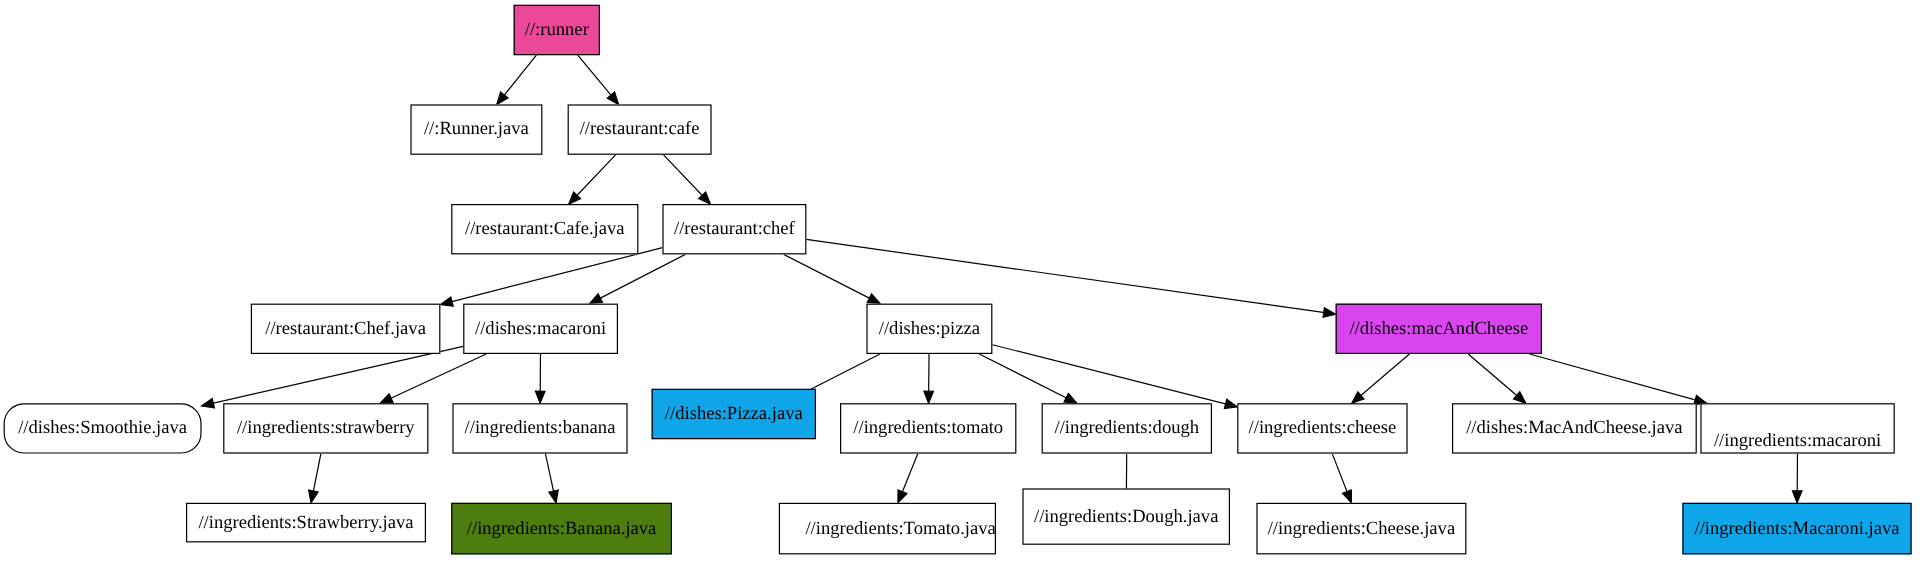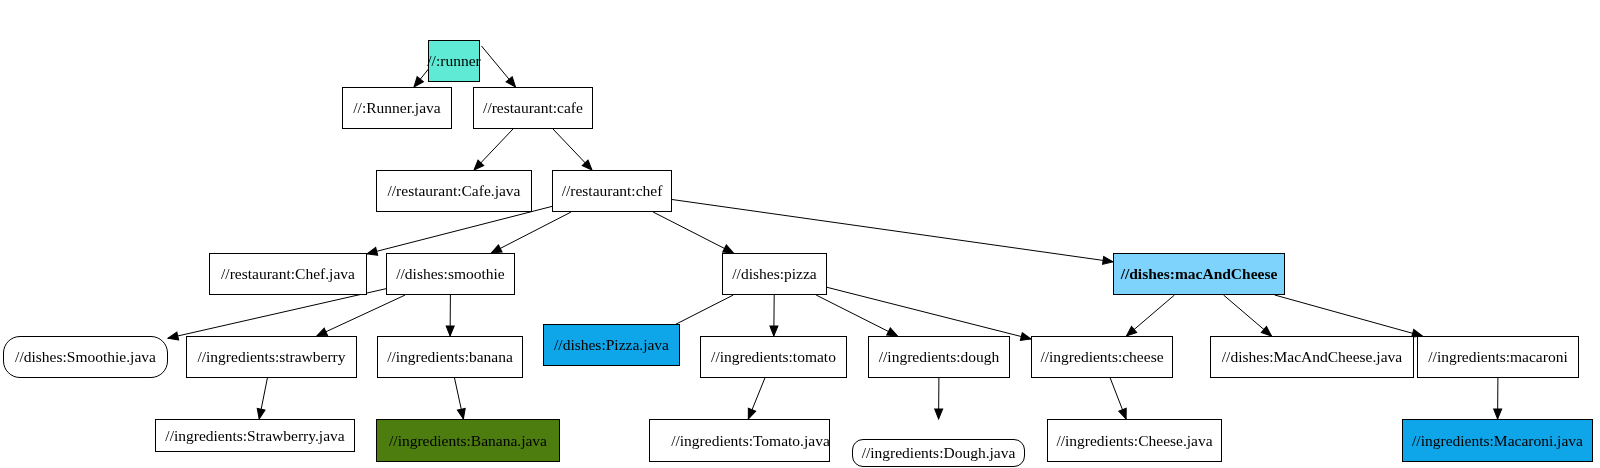--- a/index.html
+++ b/index.html
@@ -62,45 +62,45 @@
         <line x1="1274.7" y1="295.0" x2="1422.3" y2="336.0" class="edge-line" stroke="#000000" marker-end="url(#arrowhead)"></line>
         <line x1="267.4" y1="378.0" x2="259.2" y2="419.0" class="edge-line" stroke="#000000" marker-end="url(#arrowhead)"></line>
         <line x1="454.5" y1="378.0" x2="463.4" y2="419.0" class="edge-line" stroke="#000000" marker-end="url(#arrowhead)"></line>
         <line x1="764.9" y1="378.0" x2="748.3" y2="419.0" class="edge-line" stroke="#000000" marker-end="url(#arrowhead)"></line>
         <line x1="938.9" y1="378.0" x2="938.6" y2="419.0" class="edge-line" stroke="#000000" marker-end="url(#arrowhead)"></line>
         <line x1="1110.2" y1="378.0" x2="1126.1" y2="419.0" class="edge-line" stroke="#000000" marker-end="url(#arrowhead)"></line>
         <line x1="1497.9" y1="378.0" x2="1497.6" y2="419.0" class="edge-line" stroke="#000000" marker-end="url(#arrowhead)"></line>
       </g>
   </svg>
   <div id="nodes-layer">
-      <div class="graph-node" style="left: 428px; top: 4px; width: 52px; height: 42px; border-color: rgb(0, 0, 0); background: #5eead4; margin-top: 36px;">
+      <div class="graph-node" style="left: 428px; top: 4px; width: 72px; height: 42px; border-color: rgb(0, 0, 0); background: #ec4899;">
         <span>//:runner</span>
       </div>
       <div class="graph-node" style="left: 342px; top: 87px; width: 110px; height: 42px; border-color: rgb(0, 0, 0); background: rgb(255, 255, 255);">
         <span>//:Runner.java</span>
       </div>
       <div class="graph-node" style="left: 473px; top: 87px; width: 120px; height: 42px; border-color: rgb(0, 0, 0); background: rgb(255, 255, 255);">
         <span>//restaurant:cafe</span>
       </div>
       <div class="graph-node" style="left: 376px; top: 170px; width: 156px; height: 42px; border-color: rgb(0, 0, 0); background: rgb(255, 255, 255);">
         <span>//restaurant:Cafe.java</span>
       </div>
       <div class="graph-node" style="left: 552px; top: 170px; width: 120px; height: 42px; border-color: rgb(0, 0, 0); background: rgb(255, 255, 255);">
         <span>//restaurant:chef</span>
       </div>
       <div class="graph-node" style="left: 209px; top: 253px; width: 158px; height: 42px; border-color: rgb(0, 0, 0); background: rgb(255, 255, 255);">
         <span>//restaurant:Chef.java</span>
       </div>
       <div class="graph-node" style="left: 386px; top: 253px; width: 129px; height: 42px; border-color: rgb(0, 0, 0); background: rgb(255, 255, 255);">
-        <span>//dishes:smoothie</span>
+        <span>//dishes:macaroni</span>
       </div>
       <div class="graph-node" style="left: 722px; top: 253px; width: 105px; height: 42px; border-color: rgb(0, 0, 0); background: rgb(255, 255, 255);">
         <span>//dishes:pizza</span>
       </div>
-      <div class="graph-node" style="left: 1113px; top: 253px; width: 172px; height: 42px; border-color: rgb(0, 0, 0); background: #7dd3fc; font-weight: bold;">
+      <div class="graph-node" style="left: 1113px; top: 253px; width: 172px; height: 42px; border-color: rgb(0, 0, 0); background: #d946ef;">
         <span>//dishes:macAndCheese</span>
       </div>
       <div class="graph-node" style="left: 3px; top: 336px; width: 165px; height: 42px; border-color: rgb(0, 0, 0); background: rgb(255, 255, 255); border-radius: 17px;">
         <span>//dishes:Smoothie.java</span>
       </div>
       <div class="graph-node" style="left: 186px; top: 336px; width: 171px; height: 42px; border-color: rgb(0, 0, 0); background: rgb(255, 255, 255);">
         <span>//ingredients:strawberry</span>
       </div>
       <div class="graph-node" style="left: 377px; top: 336px; width: 146px; height: 42px; border-color: rgb(0, 0, 0); background: rgb(255, 255, 255);">
         <span>//ingredients:banana</span>
@@ -113,33 +113,33 @@
       </div>
       <div class="graph-node" style="left: 868px; top: 336px; width: 142px; height: 42px; border-color: rgb(0, 0, 0); background: rgb(255, 255, 255);">
         <span>//ingredients:dough</span>
       </div>
       <div class="graph-node" style="left: 1031px; top: 336px; width: 142px; height: 42px; border-color: rgb(0, 0, 0); background: rgb(255, 255, 255);">
         <span>//ingredients:cheese</span>
       </div>
       <div class="graph-node" style="left: 1194px; top: 336px; width: 204px; height: 42px; border-color: rgb(0, 0, 0); background: rgb(255, 255, 255); margin-left: 16px;">
         <span>//dishes:MacAndCheese.java</span>
       </div>
-      <div class="graph-node" style="left: 1417px; top: 336px; width: 162px; height: 42px; border-color: rgb(0, 0, 0); background: rgb(255, 255, 255);">
+      <div class="graph-node" style="left: 1417px; top: 336px; width: 162px; height: 42px; border-color: rgb(0, 0, 0); background: rgb(255, 255, 255); align-items: flex-end;">
         <span>//ingredients:macaroni</span>
       </div>
       <div class="graph-node" style="left: 155px; top: 419px; width: 200px; height: 33px; border-color: rgb(0, 0, 0); background: rgb(255, 255, 255);">
         <span>//ingredients:Strawberry.java</span>
       </div>
       <div class="graph-node" style="left: 376px; top: 419px; width: 184px; height: 43px; border-color: rgb(0, 0, 0); background: #4d7c0f;">
         <span>//ingredients:Banana.java</span>
       </div>
       <div class="graph-node" style="left: 649px; top: 419px; width: 181px; height: 43px; border-color: rgb(0, 0, 0); background: rgb(255, 255, 255); padding-left: 22px;">
         <span>//ingredients:Tomato.java</span>
       </div>
-      <div class="graph-node" style="left: 852px; top: 439px; width: 173px; height: 28px; border-color: rgb(0, 0, 0); background: rgb(255, 255, 255); border-radius: 11px;">
+      <div class="graph-node" style="left: 852px; top: 407px; width: 173px; height: 47px; border-color: rgb(0, 0, 0); background: rgb(255, 255, 255);">
         <span>//ingredients:Dough.java</span>
       </div>
       <div class="graph-node" style="left: 1047px; top: 419px; width: 175px; height: 43px; border-color: rgb(0, 0, 0); background: rgb(255, 255, 255);">
         <span>//ingredients:Cheese.java</span>
       </div>
       <div class="graph-node" style="left: 1402px; top: 419px; width: 191px; height: 43px; border-color: rgb(0, 0, 0); background: #0ea5e9;">
         <span>//ingredients:Macaroni.java</span>
       </div>
     </div>
 </div>

